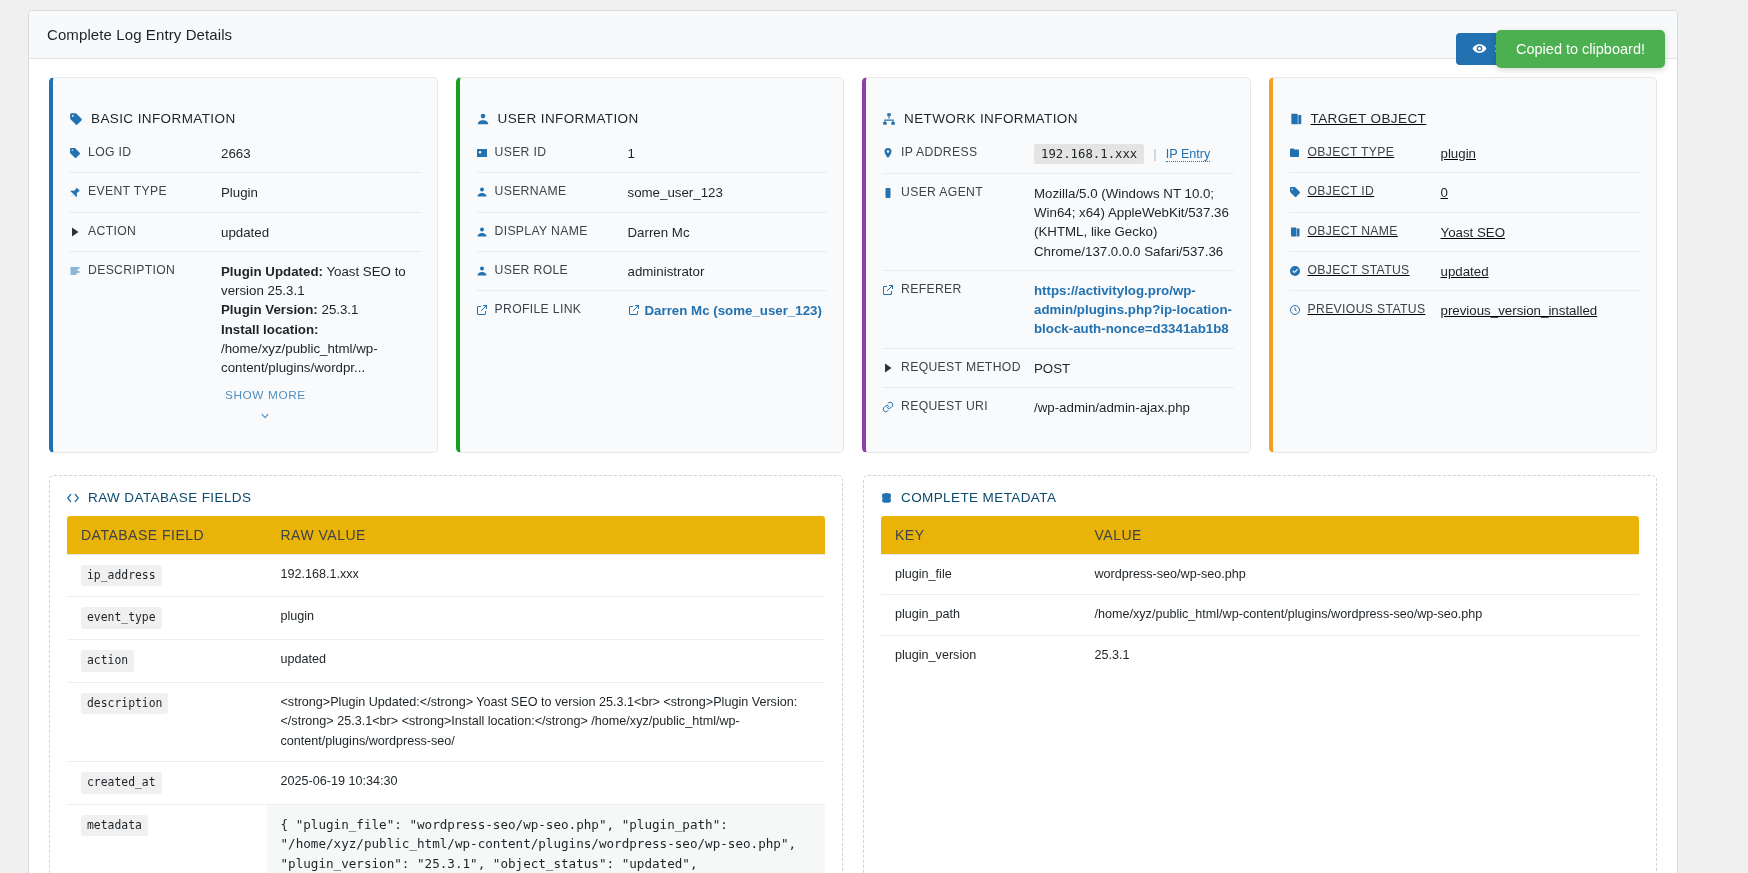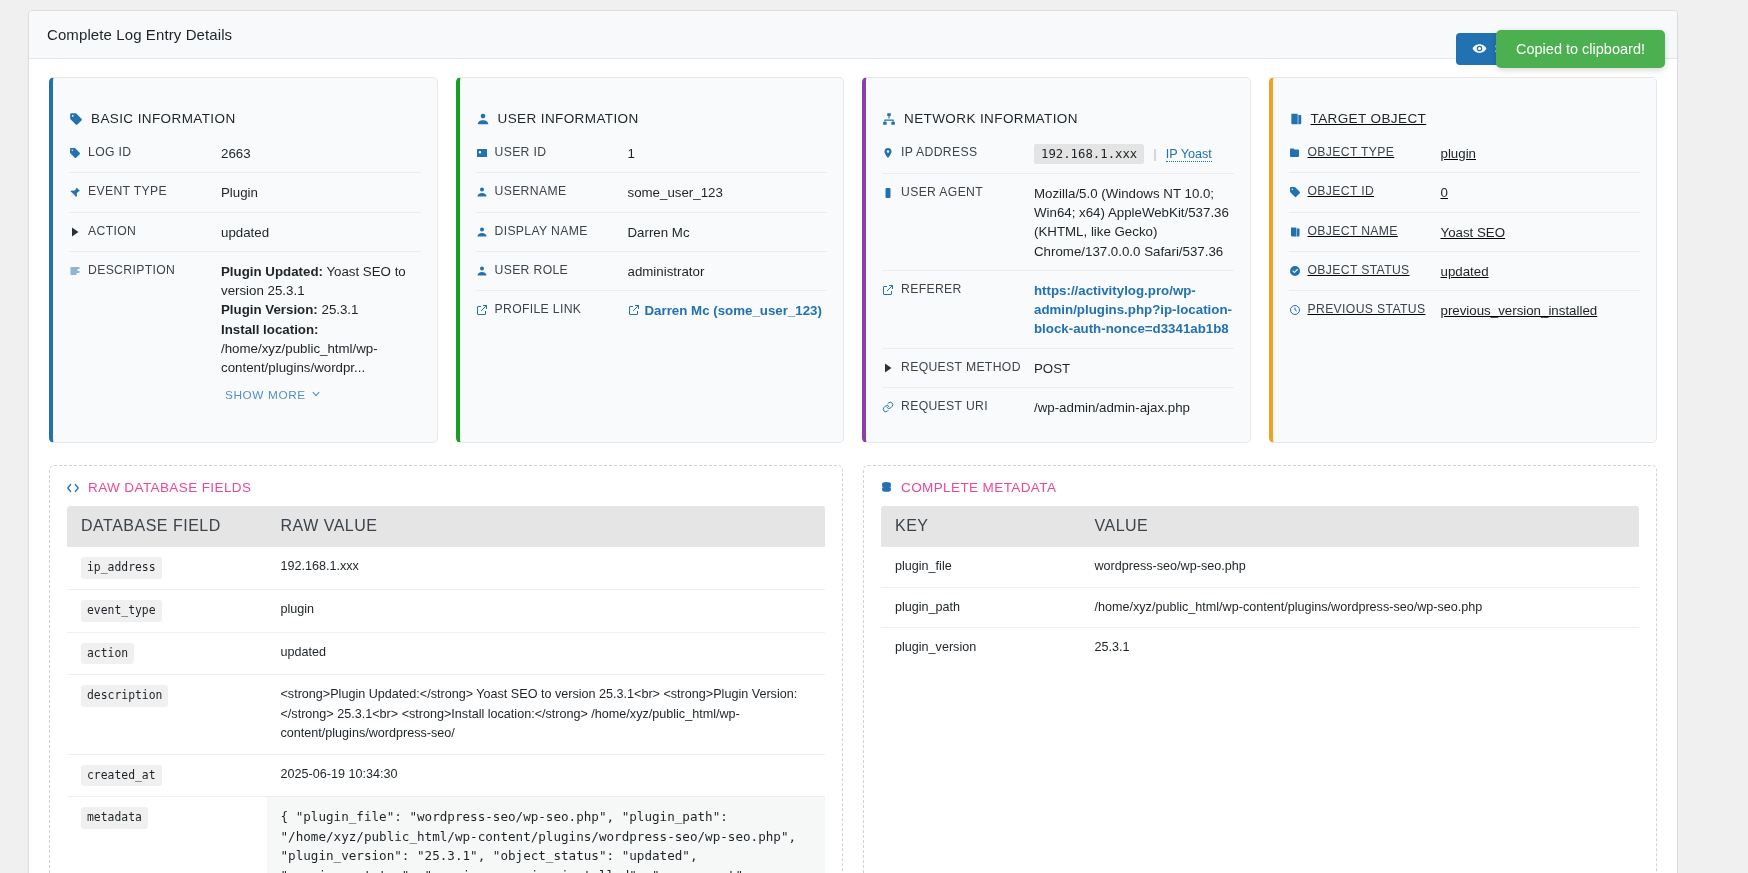--- a/index.html
+++ b/index.html
@@ -167,60 +167,61 @@
     display: inline-flex;
     align-items: center;
     gap: 5px;
     color: #4f8fc4;
     font-size: 11.8px;
     letter-spacing: .6px;
     text-transform: uppercase;
     margin-top: 10px;
     margin-left: 4px;
     cursor: pointer;
+    flex-direction: column;
   }
 
   
   .bottom-row {
     display: flex;
     gap: 20px;
     padding: 22px 20px 20px 20px;
   }
   .subpanel {
     flex: 1 1 0;
     border: 1px dashed #cfd2d6;
     border-radius: 5px;
     background: #fff;
     padding: 14px 16px 16px 16px;
     min-height: 420px;
   }
   .subpanel-heading {
     display: flex;
-    align-items: center;
+    align-items: flex-end;
     gap: 8px;
     font-size: 13.5px;
     letter-spacing: .4px;
-    color: #ec4899;
+    color: #0c4a6e;
     text-transform: uppercase;
     margin-bottom: 10px;
   }
   .subpanel-heading .ic { color: #2271b1; display:flex; }
 
   table.data {
     width: 100%;
     border-collapse: collapse;
     border: 1px solid #e6e7e9;
     border-radius: 4px;
     overflow: hidden;
     table-layout: fixed;
   }
   table.data thead th {
-    background: #e5e5e5;
+    background: #eab308;
     text-align: left;
-    font-size: 16px;
+    font-size: 14px;
     letter-spacing: .5px;
     text-transform: uppercase;
     color: #3c434a;
     font-weight: 400;
     padding: 11px 14px;
     border-bottom: 1px solid #e6e7e9;
   }
   table.data tbody td {
     padding: 10px 14px;
     border-bottom: 1px solid #eeeff0;
@@ -449,21 +450,21 @@
         <div class="row">
           <div class="row-label">
             <span class="ic">
                 <svg width="12" height="12" viewBox="0 0 24 24" fill="#2271b1">
                   <path d="M12 2a7 7 0 0 0-7 7c0 5.2 7 13 7 13s7-7.8 7-13a7 7 0 0 0-7-7zm0 9.5A2.5 2.5 0 1 1 14.5 9 2.5 2.5 0 0 1 12 11.5z"></path>
                 </svg>
               </span>
             <span>IP ADDRESS</span>
           </div>
           <div class="row-value">
-            <span class="mono-chip">192.168.1.xxx</span><span class="sep">|</span><span class="ip-info">IP Yoast</span>
+            <span class="mono-chip">192.168.1.xxx</span><span class="sep">|</span><span class="ip-info">IP Entry</span>
           </div>
         </div>
 
         <div class="row">
           <div class="row-label">
             <span class="ic">
                 <svg width="12" height="12" viewBox="0 0 24 24" fill="#2271b1">
                   <rect x="7" y="2" width="10" height="20" rx="2"></rect>
                 </svg>
               </span>

